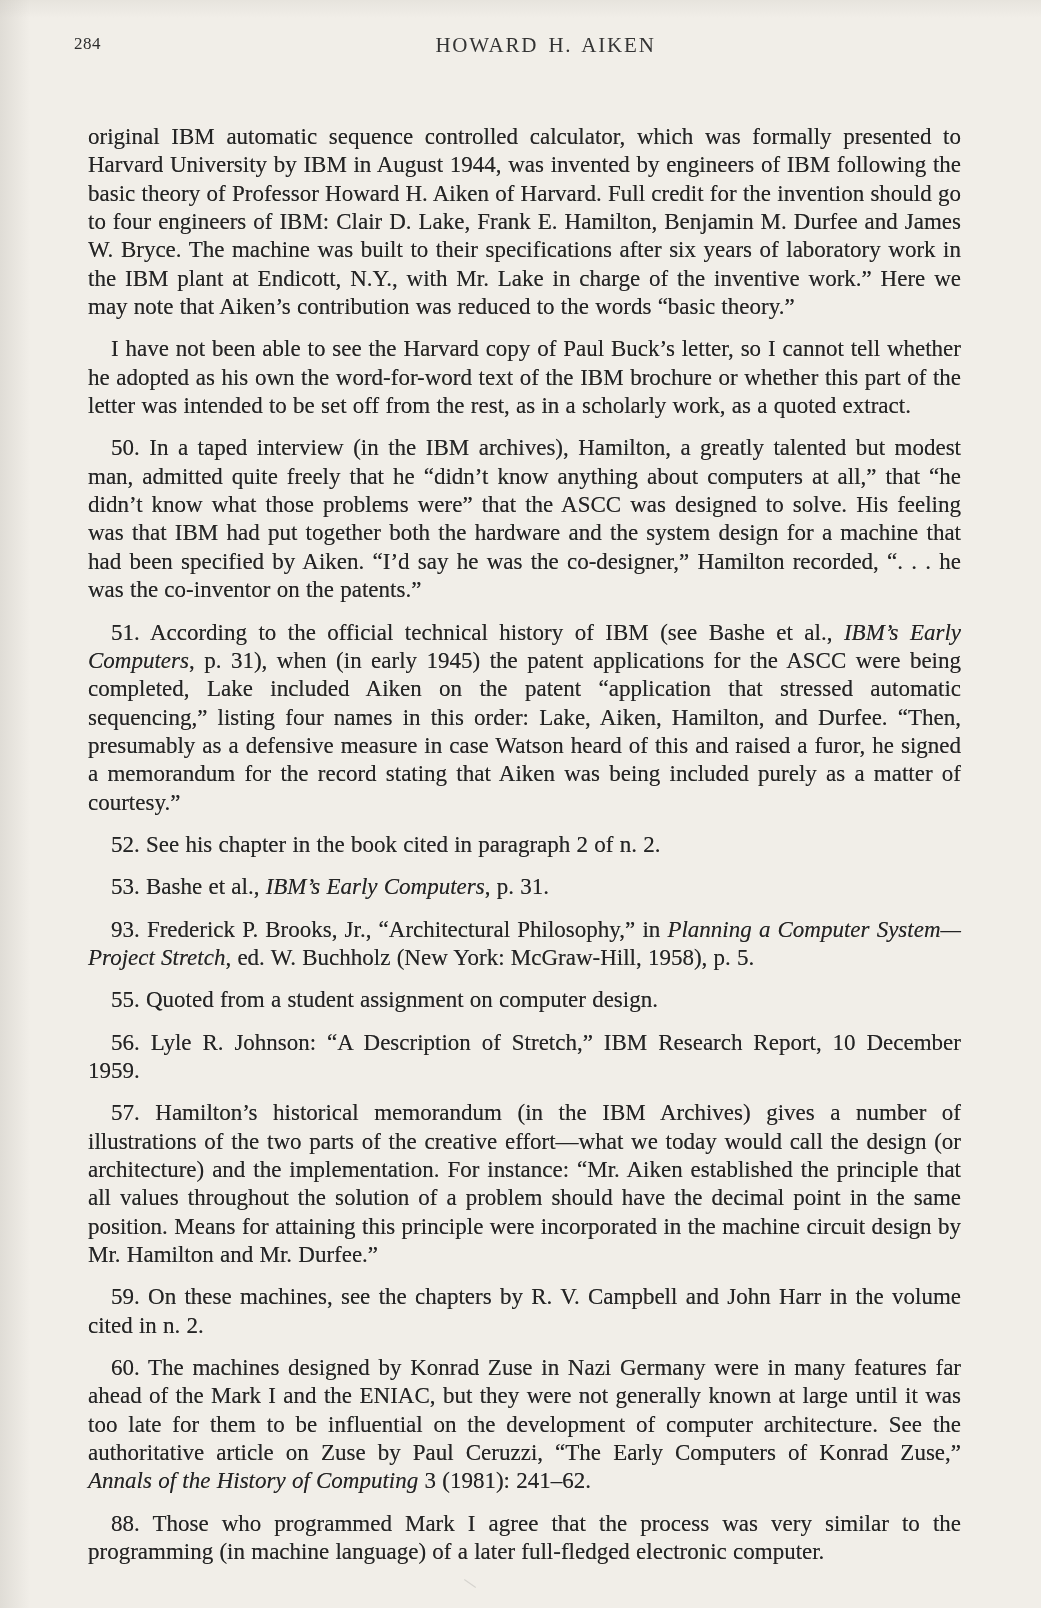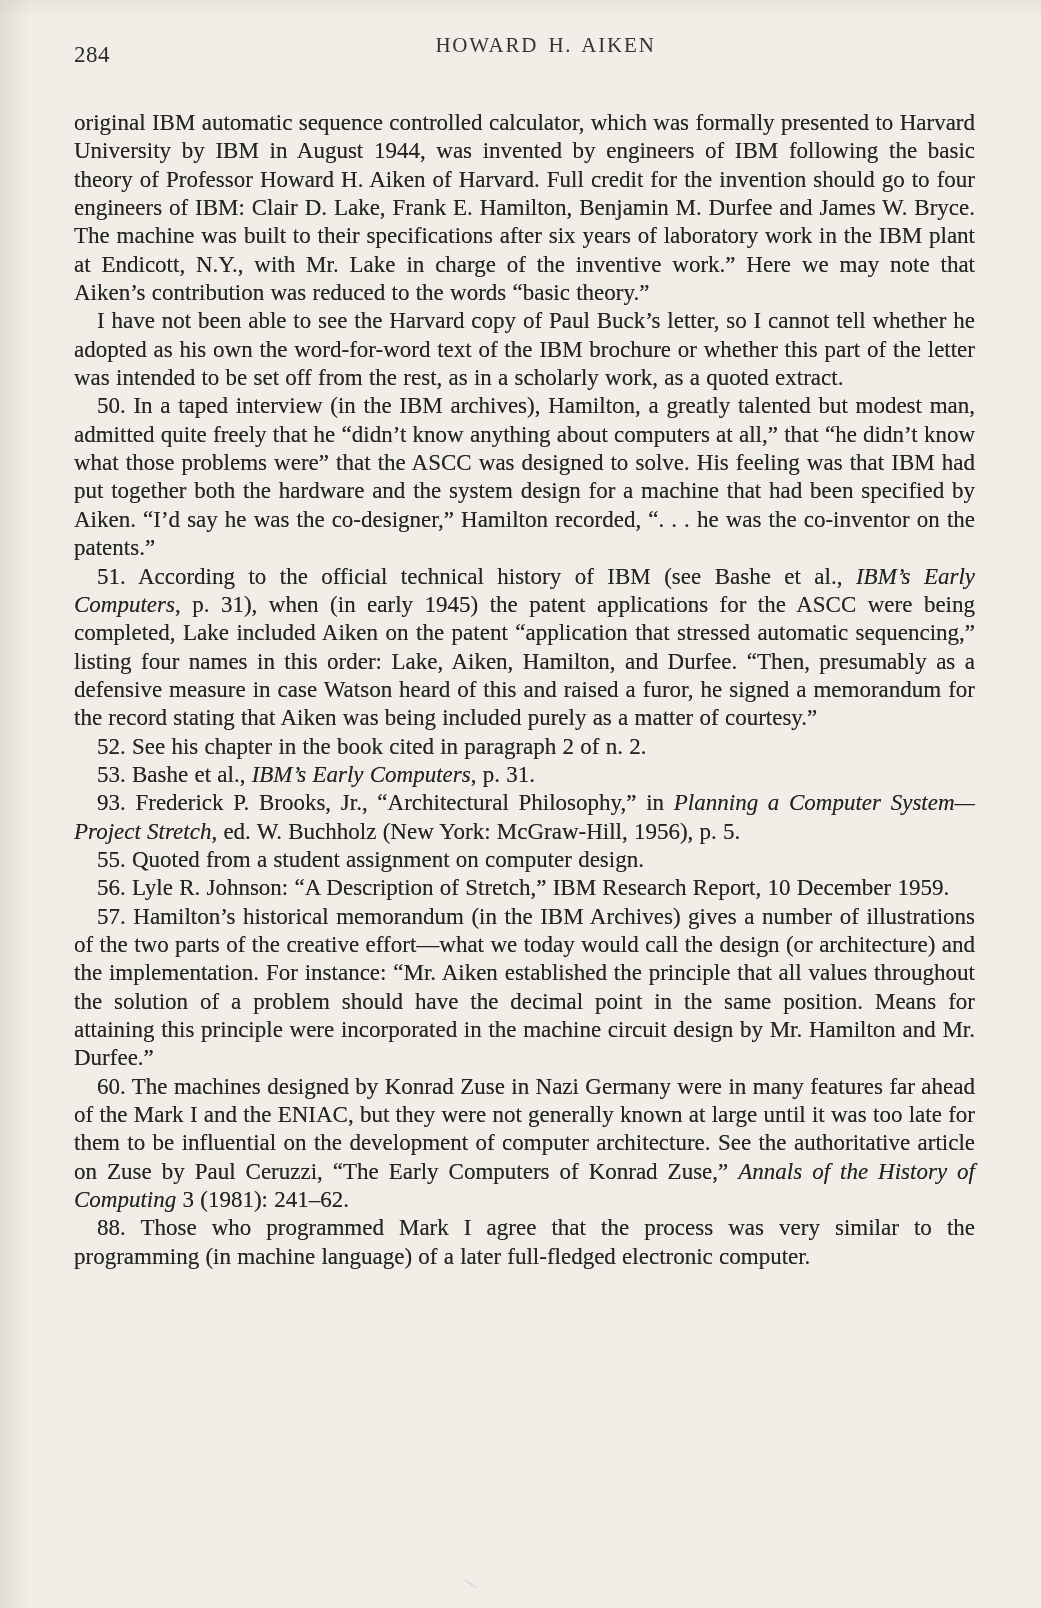--- a/index.html
+++ b/index.html
@@ -23,22 +23,22 @@
   .header {
     position: absolute;
     top: 30px;
     left: 74px;
     width: 901px;
     height: 32px;
   }
   .pagenum {
     position: absolute;
     left: 0;
-    top: 12px;
-    font-size: 23px;
+    top: 4px;
+    font-size: 17px;
     letter-spacing: 0.5px;
     color: #2c2c2c;
   }
   .running-head {
     position: absolute;
     left: 12px;
     right: 0;
     top: 3px;
     text-align: center;
     font-size: 21px;
@@ -47,21 +47,21 @@
     color: #343434;
     text-indent: 30px; 
   }
   .body-block {
     position: absolute;
     top: 109px;
     left: 74px;
     width: 901px;
   }
   .body-block p {
-    margin: 0;
+    margin: 14px;
     font-size: 23px;
     line-height: 28.35px;
     text-align: justify;
     word-spacing: 0.5px;
     color: #242424;
     text-shadow: 0 0 0.45px rgba(40,40,40,0.55);
   }
   .body-block p.indent {
     text-indent: 23px;
   }
@@ -86,21 +86,22 @@
     <span class="pagenum">284</span>
     <span class="running-head">HOWARD H. AIKEN</span>
   </div>
   <div class="body-block">
       <p class=""><span>original IBM automatic sequence controlled calculator, which was formally presented to Harvard University by IBM in August 1944, was invented by engineers of IBM following the basic theory of Professor Howard H. Aiken of Harvard. Full credit for the invention should go to four engineers of IBM: Clair D. Lake, Frank E. Hamilton, Benjamin M. Durfee and James W. Bryce. The machine was built to their specifications after six years of laboratory work in the IBM plant at Endicott, N.Y., with Mr. Lake in charge of the inventive work.” Here we may note that Aiken’s contribution was reduced to the words “basic theory.”</span></p>
       <p class="indent"><span>I have not been able to see the Harvard copy of Paul Buck’s letter, so I cannot tell whether he adopted as his own the word-for-word text of the IBM brochure or whether this part of the letter was intended to be set off from the rest, as in a scholarly work, as a quoted extract.</span></p>
       <p class="indent"><span>50. In a taped interview (in the IBM archives), Hamilton, a greatly talented but modest man, admitted quite freely that he “didn’t know anything about computers at all,” that “he didn’t know what those problems were” that the ASCC was designed to solve. His feeling was that IBM had put together both the hardware and the system design for a machine that had been specified by Aiken. “I’d say he was the co-designer,” Hamilton recorded, “. . . he was the co-inventor on the patents.”</span></p>
       <p class="indent"><span>51. According to the official technical history of IBM (see Bashe et al., </span><i>IBM’s Early Computers</i><span>, p. 31), when (in early 1945) the patent applications for the ASCC were being completed, Lake included Aiken on the patent “application that stressed automatic sequencing,” listing four names in this order: Lake, Aiken, Hamilton, and Durfee. “Then, presumably as a defensive measure in case Watson heard of this and raised a furor, he signed a memorandum for the record stating that Aiken was being included purely as a matter of courtesy.”</span></p>
       <p class="indent"><span>52. See his chapter in the book cited in paragraph 2 of n. 2.</span></p>
       <p class="indent"><span>53. Bashe et al., </span><i>IBM’s Early Computers</i><span>, p. 31.</span></p>
-      <p class="indent"><span>93. Frederick P. Brooks, Jr., “Architectural Philosophy,” in </span><i>Planning a Computer System—Project Stretch</i><span>, ed. W. Buchholz (New York: McGraw-Hill, 1956), p. 5.</span></p>
+      <p class="indent"><span>93. Frederick P. Brooks, Jr., “Architectural Philosophy,” in </span><i>Planning a Computer System—Project Stretch</i><span>, ed. W. Buchholz (New York: McGraw-Hill, 1958), p. 5.</span></p>
       <p class="indent"><span>55. Quoted from a student assignment on computer design.</span></p>
       <p class="indent"><span>56. Lyle R. Johnson: “A Description of Stretch,” IBM Research Report, 10 December 1959.</span></p>
       <p class="indent"><span>57. Hamilton’s historical memorandum (in the IBM Archives) gives a number of illustrations of the two parts of the creative effort—what we today would call the design (or architecture) and the implementation. For instance: “Mr. Aiken established the principle that all values throughout the solution of a problem should have the decimal point in the same position. Means for attaining this principle were incorporated in the machine circuit design by Mr. Hamilton and Mr. Durfee.”</span></p>
+      <p class="indent"><span>59. On these machines, see the chapters by R. V. Campbell and John Harr in the volume cited in n. 2.</span></p>
       <p class="indent"><span>60. The machines designed by Konrad Zuse in Nazi Germany were in many features far ahead of the Mark I and the ENIAC, but they were not generally known at large until it was too late for them to be influential on the development of computer architecture. See the authoritative article on Zuse by Paul Ceruzzi, “The Early Computers of Konrad Zuse,” </span><i>Annals of the History of Computing</i><span> 3 (1981): 241–62.</span></p>
       <p class="indent"><span>88. Those who programmed Mark I agree that the process was very similar to the programming (in machine language) of a later full-fledged electronic computer.</span></p>
     </div>
   <div class="scan-artifact"></div>
 </div>
 
 </body></html>

